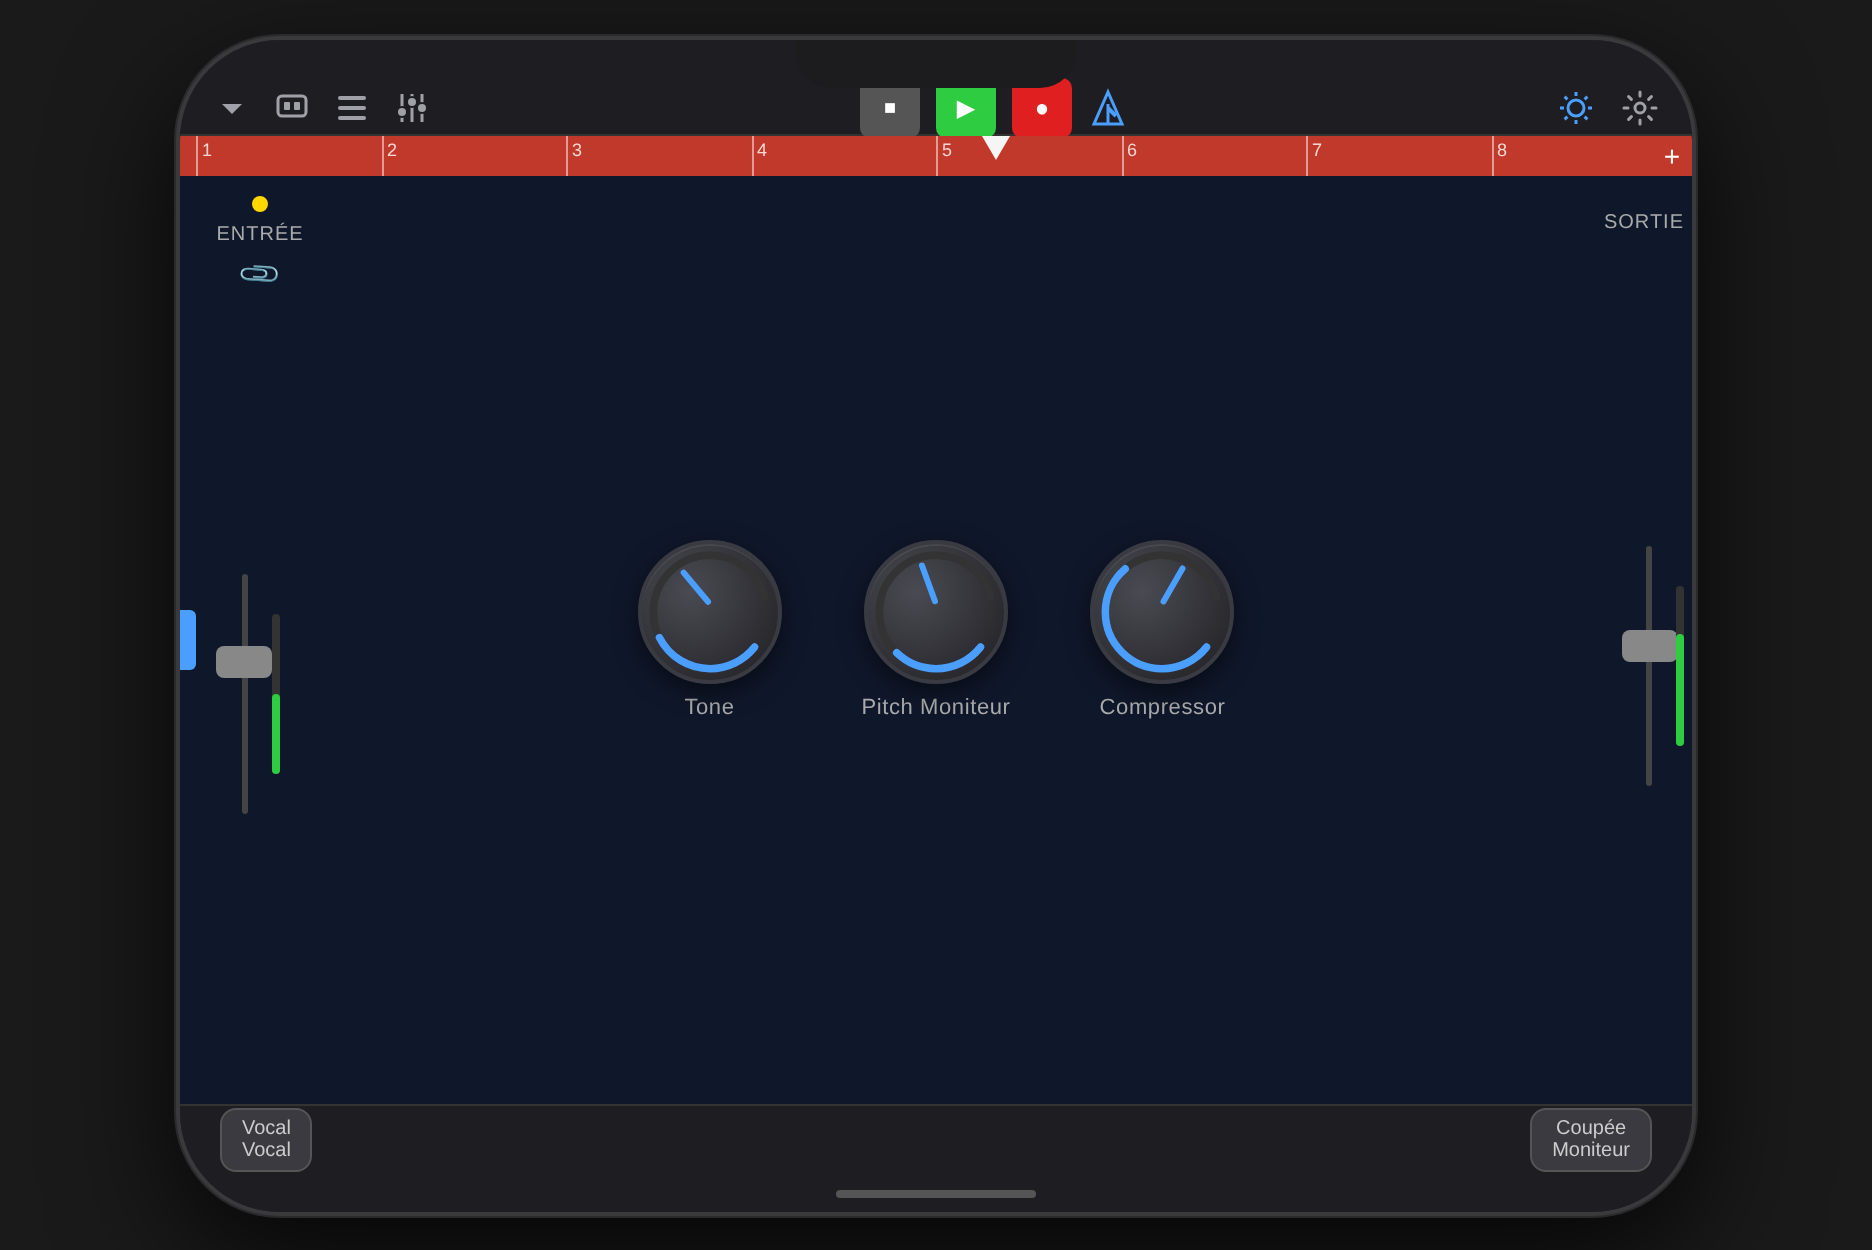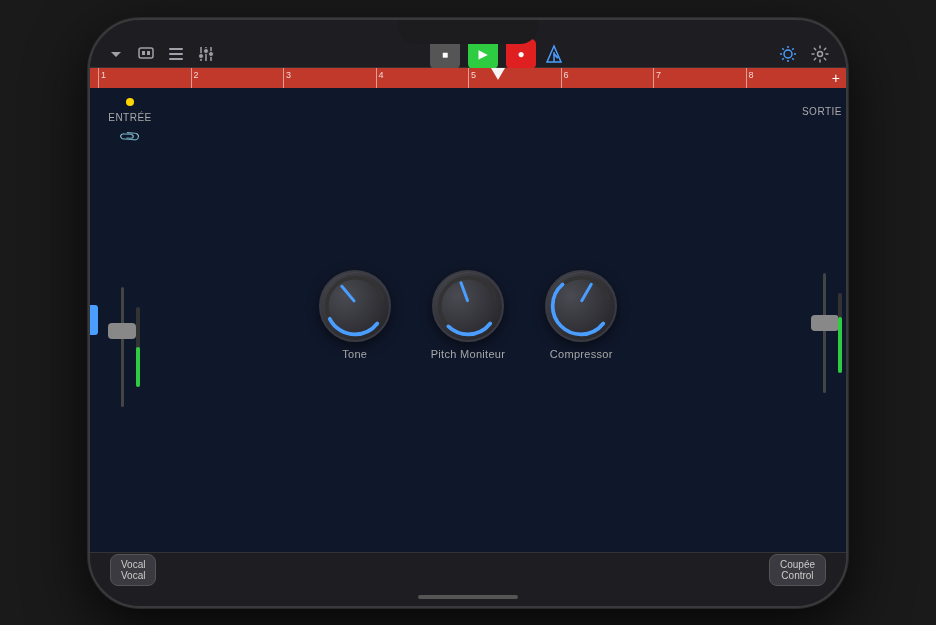--- a/index.html
+++ b/index.html
@@ -608,21 +608,21 @@
       </div>
     </div>
 
     <div class="bottom-bar">
       <div class="bottom-btn">
         <div>Vocal</div>
         <div>Vocal</div>
       </div>
       <div class="bottom-btn">
         <div>Coupée</div>
-        <div>Control</div>
+        <div>Moniteur</div>
       </div>
     </div>
 
     <div class="home-indicator">
       <div class="home-bar"></div>
     </div>
 
   </div>
 </div>
 

